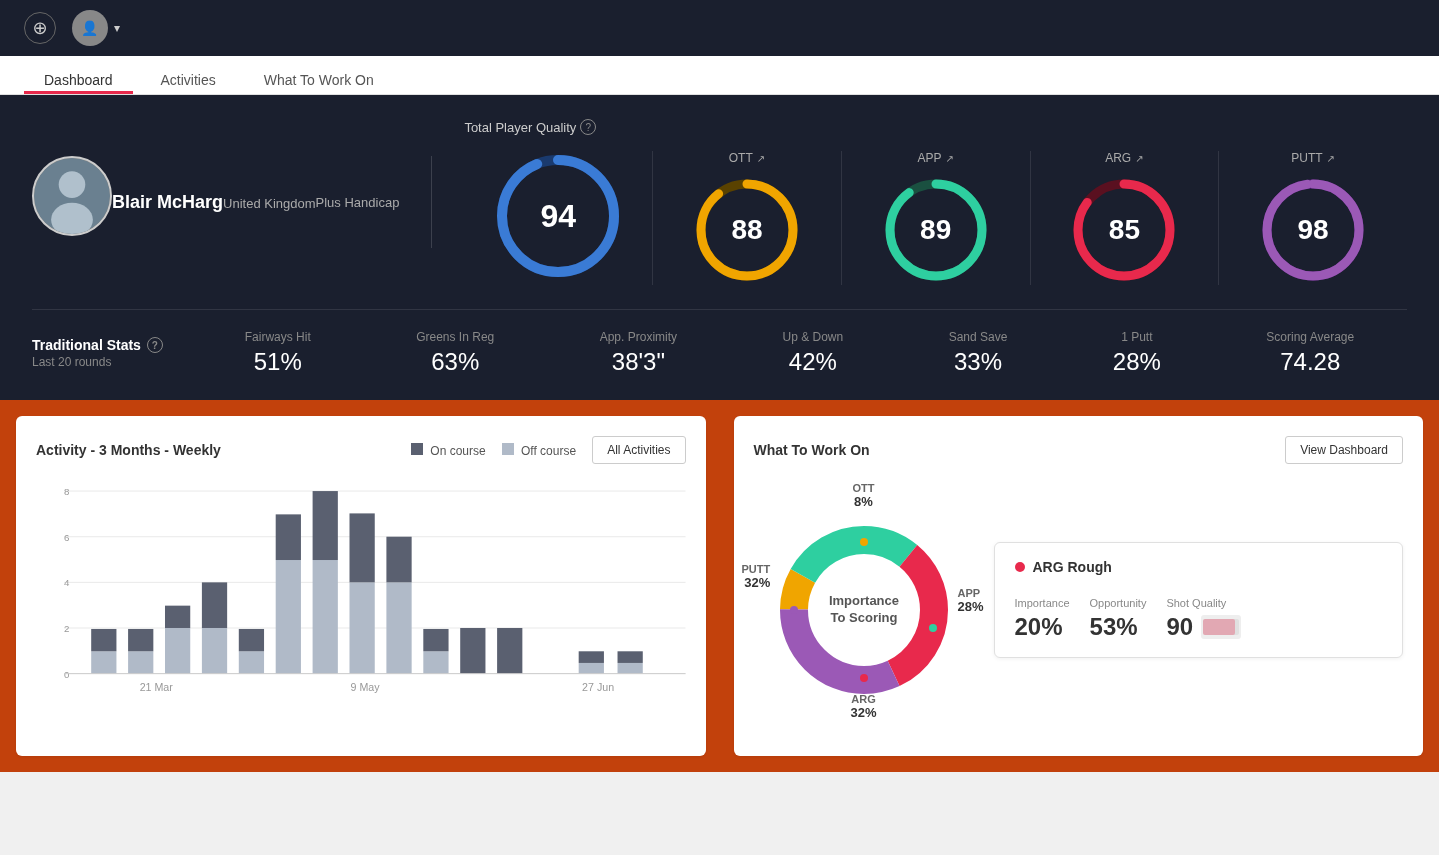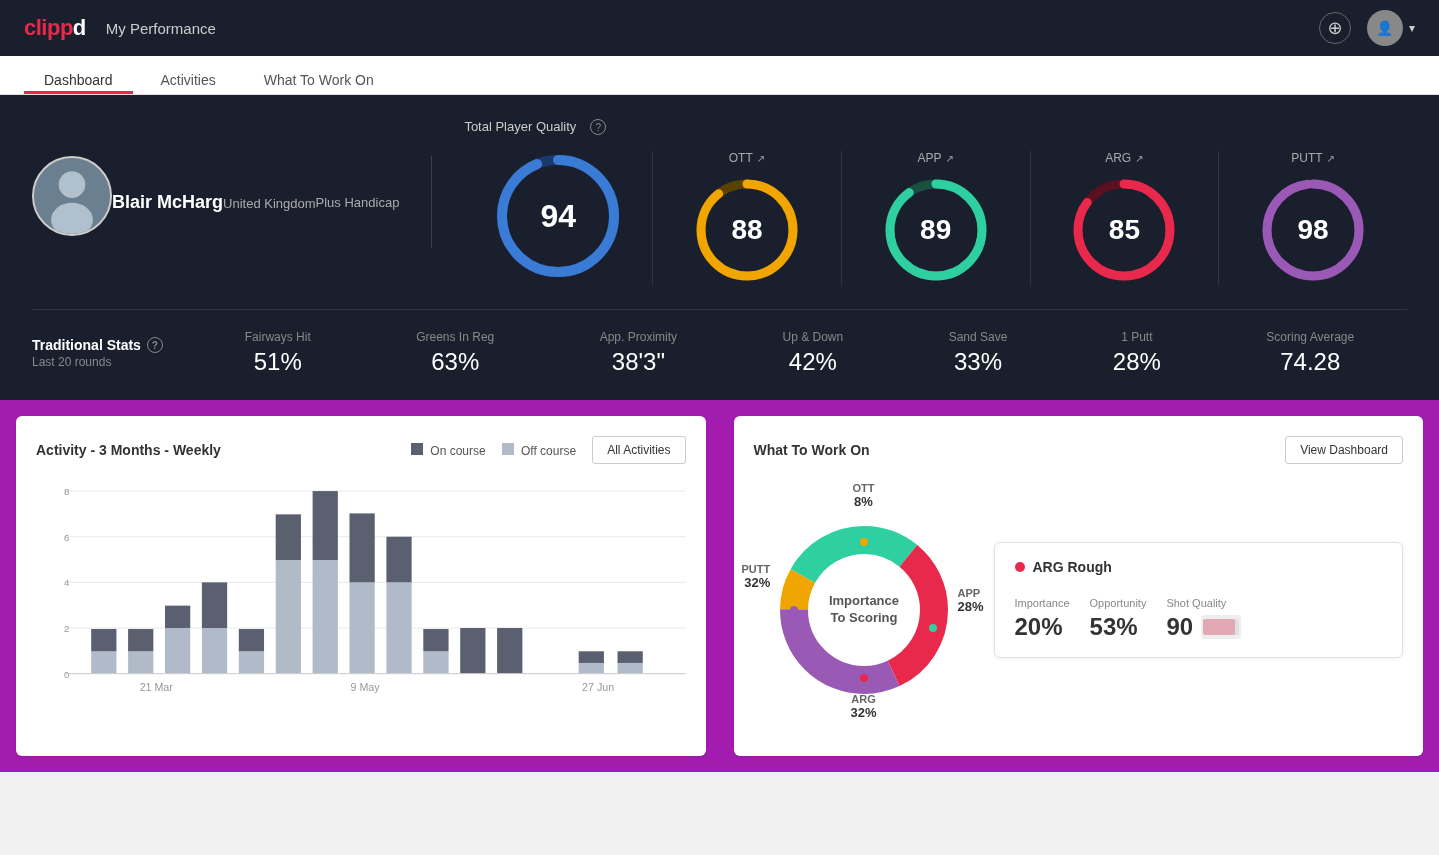--- a/index.html
+++ b/index.html
@@ -87,21 +87,21 @@
     .player-name { color: #fff; font-size: 18px; font-weight: 700; }
     .player-country { color: #aaa; font-size: 13px; margin-top: 2px; }
     .player-handicap { color: #aaa; font-size: 13px; }
 
     
     .scores-section {
       flex: 1;
       padding-left: 32px;
     }
     .scores-header {
-      display: flex; align-items: flex-start; gap: 14px; margin-bottom: 16px;
+      display: flex; align-items: center; gap: 4px; margin-bottom: 16px;
       color: #ccc; font-size: 13px;
     }
     .help-icon {
       width: 16px; height: 16px; border-radius: 50%; border: 1px solid #888;
       display: flex; align-items: center; justify-content: center;
       font-size: 10px; color: #888; cursor: pointer;
     }
     .score-circles {
       display: flex;
       gap: 0;
@@ -150,21 +150,21 @@
     }
     .stat-item { text-align: center; }
     .stat-label { color: #888; font-size: 12px; margin-bottom: 4px; }
     .stat-value { color: #fff; font-size: 24px; font-weight: 300; }
 
     
     .bottom-panels {
       display: flex;
       gap: 28px;
       padding: 16px;
-      background: #a21caf;
+      background: #c2410c;
     }
     .panel {
       background: #fff;
       border-radius: 6px;
       padding: 20px;
       flex: 1;
       box-shadow: 0 1px 3px rgba(0,0,0,0.08);
     }
 
     
@@ -230,24 +230,20 @@
       background: #eee; width: 40px; height: 24px;
       border-radius: 3px;
       display: flex; align-items: center; justify-content: center;
       font-size: 12px; color: #333;
     }
   </style>
 </head>
 <body>
 
 <nav class="top-nav">
-  <div class="nav-left">
-    <div class="logo">clipp<span>d</span></div>
-    <span class="nav-title">My Performance</span>
-  </div>
   <div class="nav-right">
     <button class="nav-add-btn">⊕</button>
     <div class="nav-user">
       <div class="nav-avatar">👤</div>
       <span class="nav-chevron">▾</span>
     </div>
   </div>
 </nav>
 
 <div class="tab-bar">

